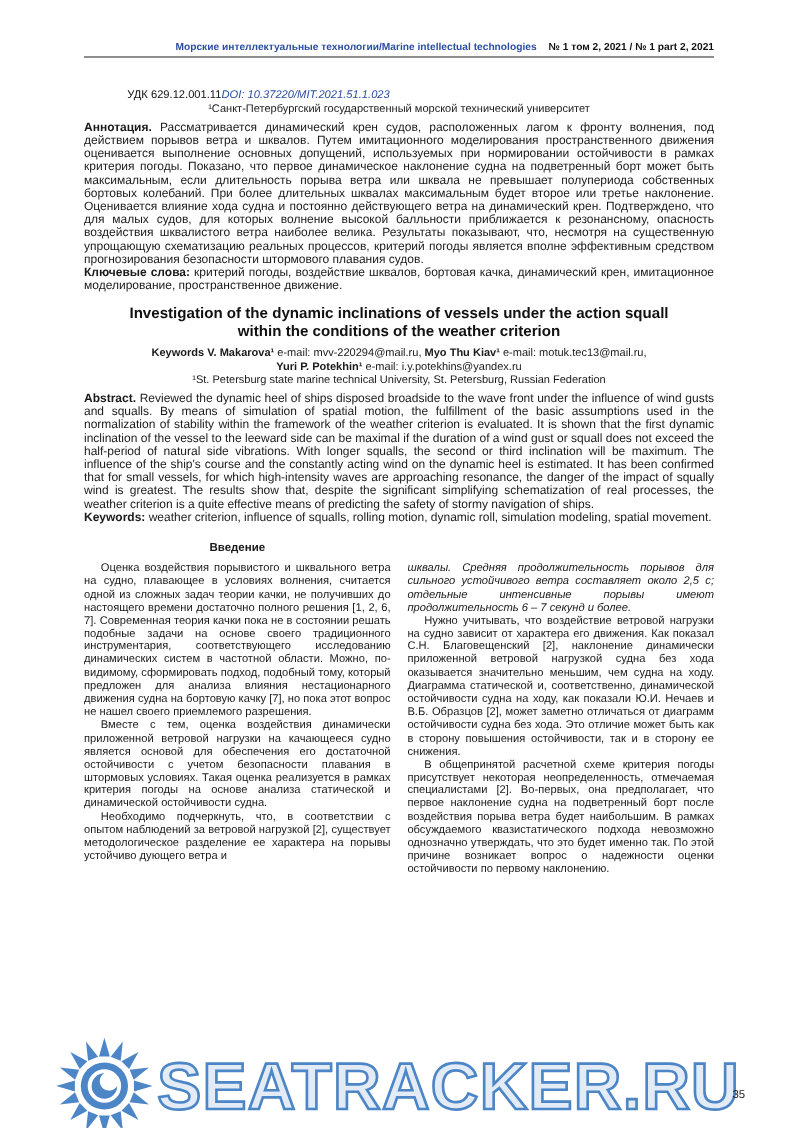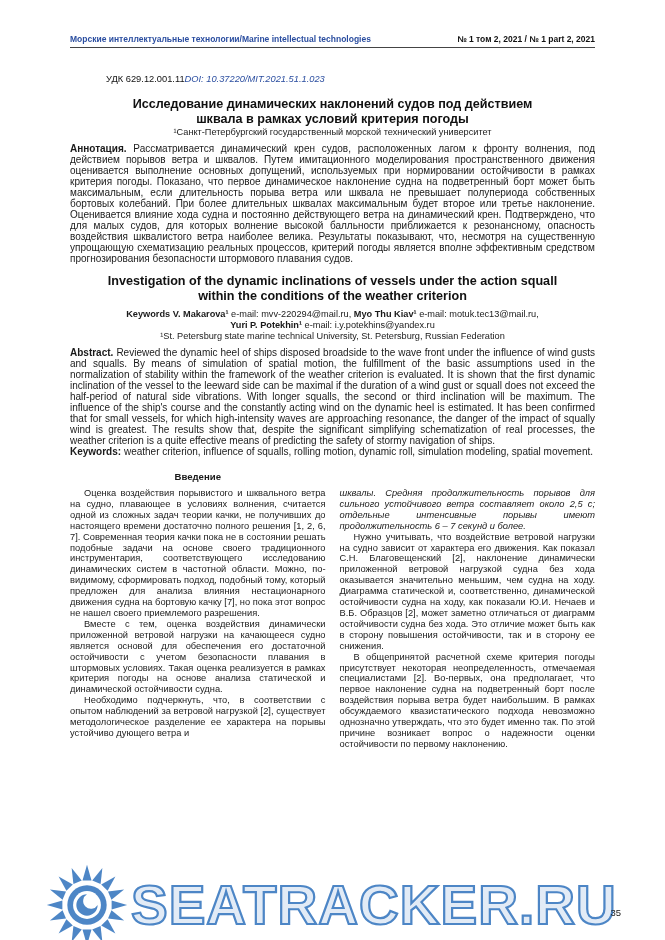--- a/index.html
+++ b/index.html
@@ -15,21 +15,21 @@
     width: 665px;
     height: 940px;
     background: #ffffff;
     font-family: "Liberation Sans", sans-serif;
     color: var(--text_color);
     overflow: hidden;
     padding: 34px 70px 0 70px;
   }
   .header {
     display: flex;
-    justify-content: space-between;
+    justify-content: flex-end;
     align-items: flex-end;
     border-bottom: 1px solid #444;
     padding-bottom: 3px;
     font-size: 8.5px;
     font-weight: bold;
     line-height: 10px;
   }
   .journal-name { color: var(--journal_blue); }
   .issue-info { color: #111; white-space: nowrap; padding-left: 10px; }
   .meta-row {
@@ -128,30 +128,33 @@
   <div class="header">
     <span class="journal-name">Морские интеллектуальные технологии/Marine intellectual technologies</span>
     <span class="issue-info">№ 1 том 2, 2021 / № 1 part 2, 2021</span>
   </div>
 
   <div class="meta-row">
     <span class="udk">УДК 629.12.001.11</span>
     <span class="doi">DOI: 10.37220/MIT.2021.51.1.023</span>
   </div>
 
-  <h1 class="title-ru">Исследование динамических наклонений судов под действием шквала в рамках условий критерия погоды</h1>
 
 
   <div class="affiliation">¹Санкт-Петербургский государственный морской технический университет</div>
 
   <p class="abstract">
     <b>Аннотация.</b>
     <span>Рассматривается динамический крен судов, расположенных лагом к фронту волнения, под действием порывов ветра и шквалов. Путем имитационного моделирования пространственного движения оценивается выполнение основных допущений, используемых при нормировании остойчивости в рамках критерия погоды. Показано, что первое динамическое наклонение судна на подветренный борт может быть максимальным, если длительность порыва ветра или шквала не превышает полупериода собственных бортовых колебаний. При более длительных шквалах максимальным будет второе или третье наклонение. Оценивается влияние хода судна и постоянно действующего ветра на динамический крен. Подтверждено, что для малых судов, для которых волнение высокой балльности приближается к резонансному, опасность воздействия шквалистого ветра наиболее велика. Результаты показывают, что, несмотря на существенную упрощающую схематизацию реальных процессов, критерий погоды является вполне эффективным средством прогнозирования безопасности штормового плавания судов.</span>
   </p>
 
+  <p class="keywords">
+    <b>Ключевые слова:</b>
+    <span>критерий погоды, воздействие шквалов, бортовая качка, динамический крен, имитационное моделирование, пространственное движение.</span>
+  </p>
 
   <h1 class="title-en">Investigation of the dynamic inclinations of vessels under the action squall within the conditions of the weather criterion</h1>
 
   <div class="authors">
     <b>Keywords V. Makarova¹</b>
     <span>e-mail: mvv-220294@mail.ru,</span>
     <b>Myo Thu Kiav¹</b>
     <span>e-mail: motuk.tec13@mail.ru,</span><br>
     <b>Yuri P. Potekhin¹</b>
     <span>e-mail: i.y.potekhins@yandex.ru</span>

